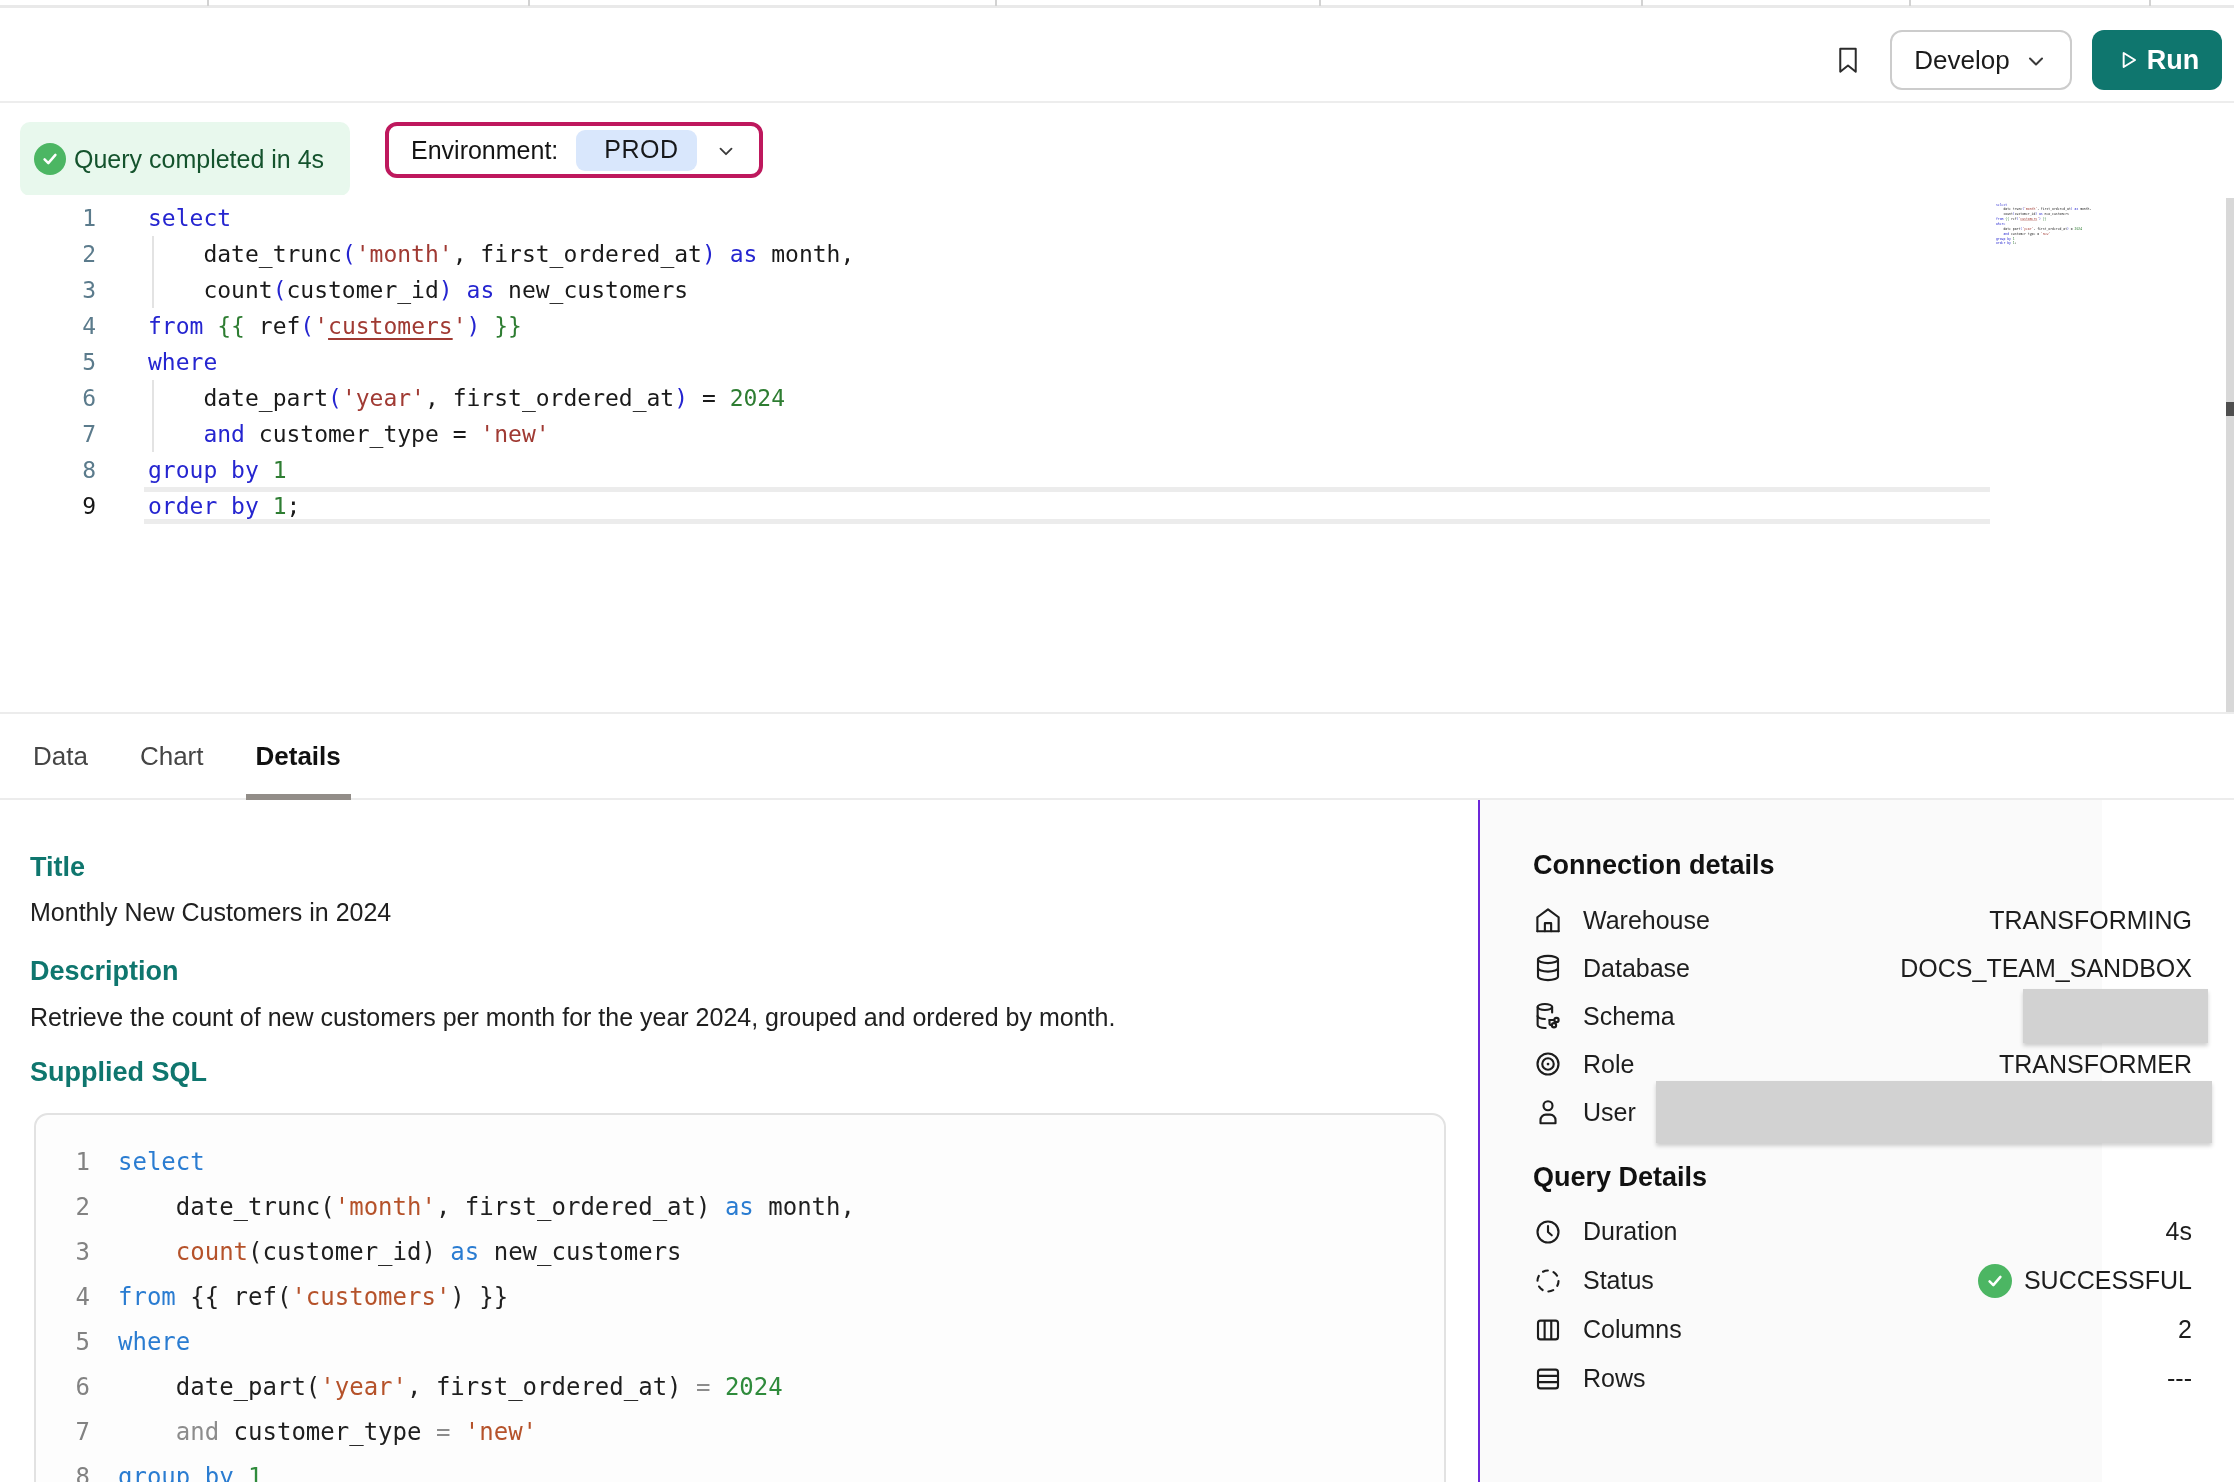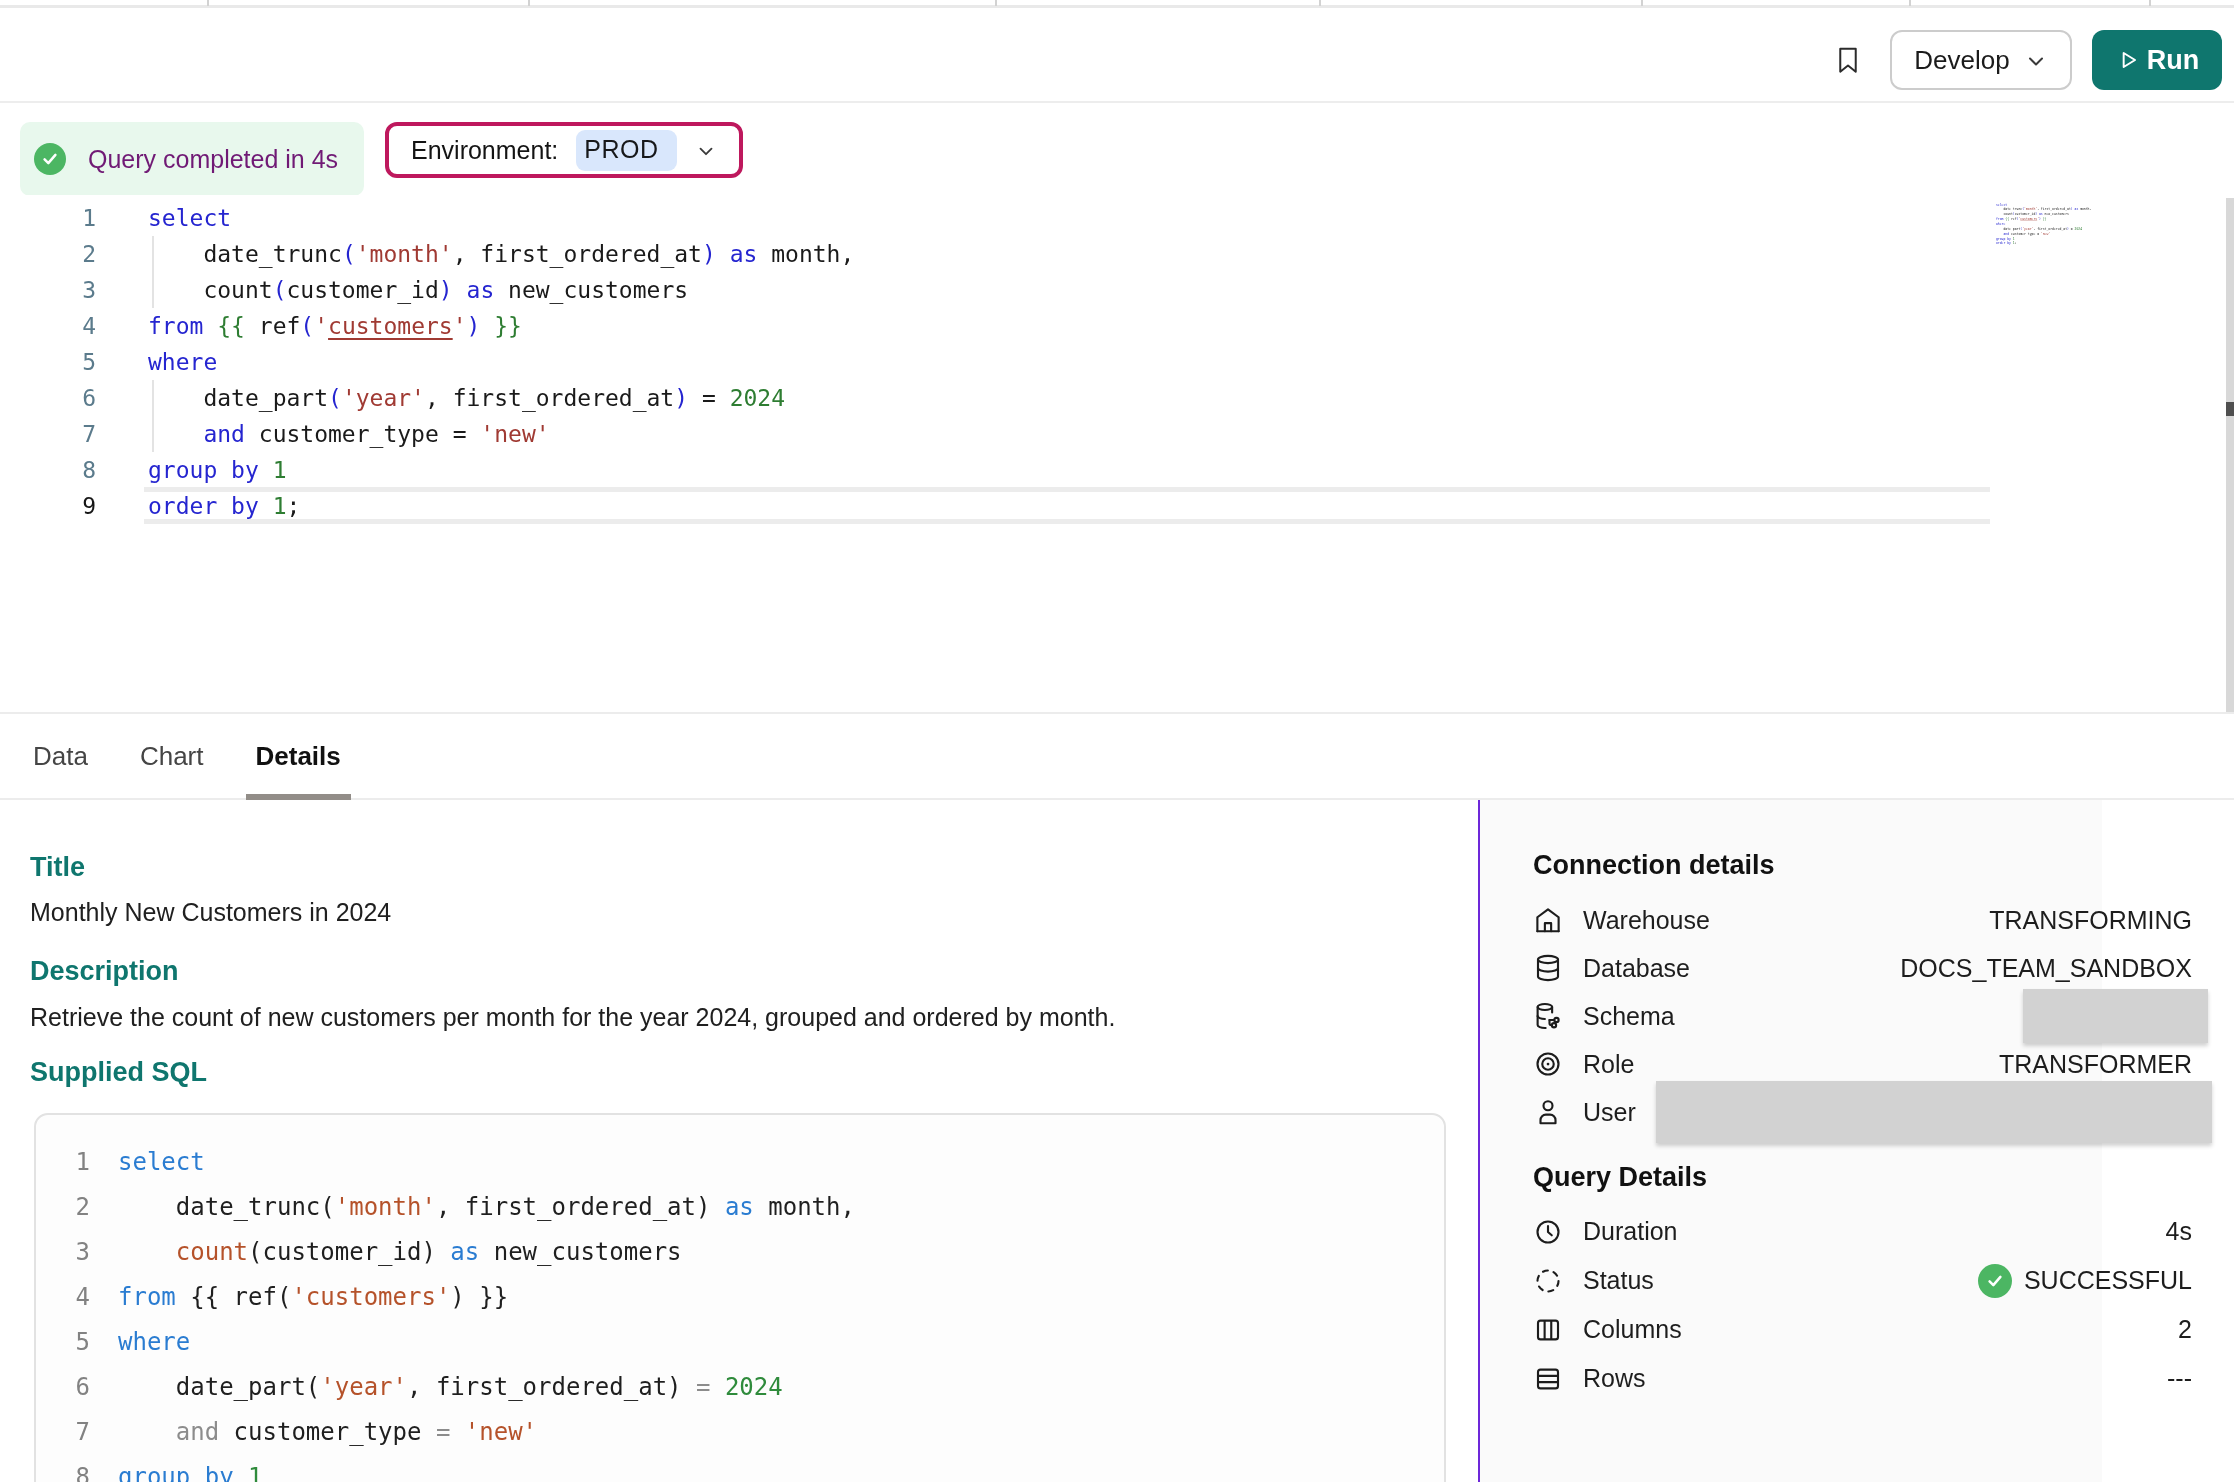--- a/index.html
+++ b/index.html
@@ -25,29 +25,29 @@
   .btn-run { position:absolute; left:2092px; top:22px; width:130px; height:60px;
              background:#0f766e; border:none; border-radius:12px;
              display:flex; align-items:center; justify-content:center; gap:6px;
              font-size:27px; font-weight:600; color:#fff; font-family:inherit; cursor:pointer; }
   .btn-run .play { width:26px; height:26px; color:#fff; }
 
   
   .status-row { position:absolute; left:0; top:103px; width:2234px; height:92px; background:#fff; }
   .query-badge { position:absolute; left:20px; top:19px; height:74px; padding:0 26px 0 14px;
                  background:#e8f8ed; border-radius:10px;
-                 display:flex; align-items:center; gap:22px;
-                 font-size:25px; font-weight:500; color:#701a75; }
+                 display:flex; align-items:center; gap:8px;
+                 font-size:25px; font-weight:500; color:#14532d; }
   .check-circle { width:32px; height:32px; border-radius:50%; background:#4cb663;
                   display:flex; align-items:center; justify-content:center; }
   .check-circle svg { width:20px; height:20px; }
   .env-select { position:absolute; left:385px; top:19px; height:56px; padding:0 22px;
                 background:#fff; border:4px solid #be185d; border-radius:12px;
                 display:flex; align-items:center; gap:18px; font-size:25px; color:#141414; cursor:pointer; }
-  .prod-pill { background:#d9e7fc; color:#17181a; border-radius:9px; padding:5px 18px 7px 8px;
+  .prod-pill { background:#d9e7fc; color:#17181a; border-radius:9px; padding:5px 18px 7px 28px;
                font-size:25px; letter-spacing:0.5px; }
   .env-select .chev { width:22px; height:22px; color:#3a3a3a; margin-top:2px; }
 
   
   .codeblock { font-family:"DejaVu Sans Mono", monospace; white-space:pre; }
   .code-line { display:block; }
   .ln { display:inline-block; text-align:right; }
 
   
   .editor-palette .tok-k, .editor-palette .tok-p { color:#2525d0; }

